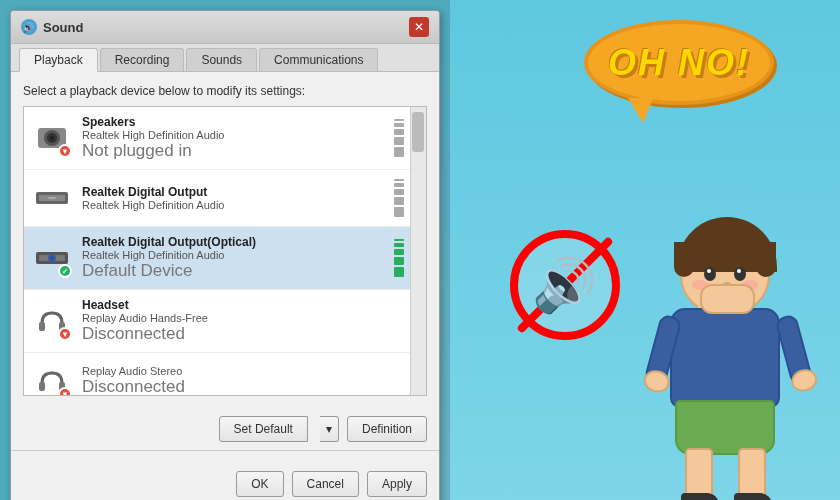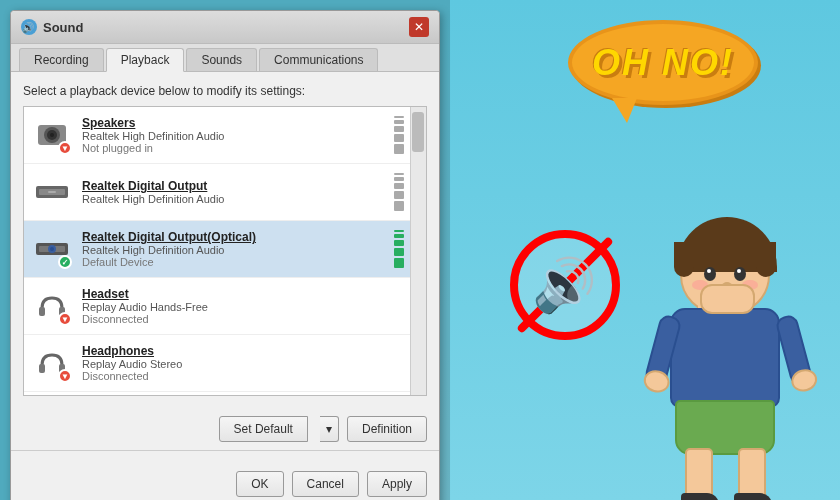--- a/index.html
+++ b/index.html
@@ -22,21 +22,21 @@
       width: 430px;
       height: 500px;
       background: linear-gradient(180deg, #5ec8e0 0%, #7dd5e8 100%);
       overflow: hidden;
     }
 
     
     .speech-bubble {
       position: absolute;
       top: 20px;
-      right: 72px;
+      right: 56px;
       width: 200px;
       height: 100px;
     }
 
     .speech-bubble-body {
       background: #f5a623;
       border-radius: 50%;
       width: 190px;
       height: 85px;
       display: flex;
@@ -506,30 +506,29 @@
     .badge-green { background: #27ae60; }
 
     .device-info {
       flex: 1;
     }
 
     .device-name {
       font-size: 12px;
       font-weight: 600;
       color: #222;
-      text-decoration: underline;
     }
 
     .device-type {
       font-size: 11px;
       color: #555;
     }
 
     .device-status {
-      font-size: 11px;
+      font-size: 17px;
       color: #777;
     }
 
     .device-bars {
       width: 12px;
       height: 38px;
       display: flex;
       flex-direction: column;
       justify-content: flex-end;
       gap: 2px;
@@ -650,22 +649,22 @@
       <div class="dialog-title-left">
         <div class="dialog-title-icon">
           <span>🔊</span>
         </div>
         <span class="dialog-title-text">Sound</span>
       </div>
       <button class="title-close-btn">✕</button>
     </div>
 
     <div class="dialog-tabs">
+      <div class="tab active">Playback</div>
       <div class="tab">Recording</div>
-      <div class="tab active">Playback</div>
       <div class="tab">Sounds</div>
       <div class="tab">Communications</div>
     </div>
 
     <div class="dialog-body">
       <div class="instruction-text">Select a playback device below to modify its settings:</div>
 
       <div class="device-list">
 
         <div class="device-item">
@@ -756,21 +755,20 @@
         <div class="device-item">
           <div class="device-icon">
             <svg width="36" height="36" viewBox="0 0 36 36">
               <path d="M8 20 Q8 10 18 10 Q28 10 28 20" stroke="#666" stroke-width="3" fill="none"></path>
               <rect x="5" y="19" width="6" height="9" rx="2" fill="#777"></rect>
               <rect x="25" y="19" width="6" height="9" rx="2" fill="#777"></rect>
             </svg>
             <div class="device-badge badge-red">▼</div>
           </div>
           <div class="device-info">
-            <div class="device-name">Headphones</div>
             <div class="device-type">Replay Audio Stereo</div>
             <div class="device-status">Disconnected</div>
           </div>
         </div>
 
         <div class="scrollbar">
           <div class="scrollbar-thumb"></div>
         </div>
       </div>
     </div>

